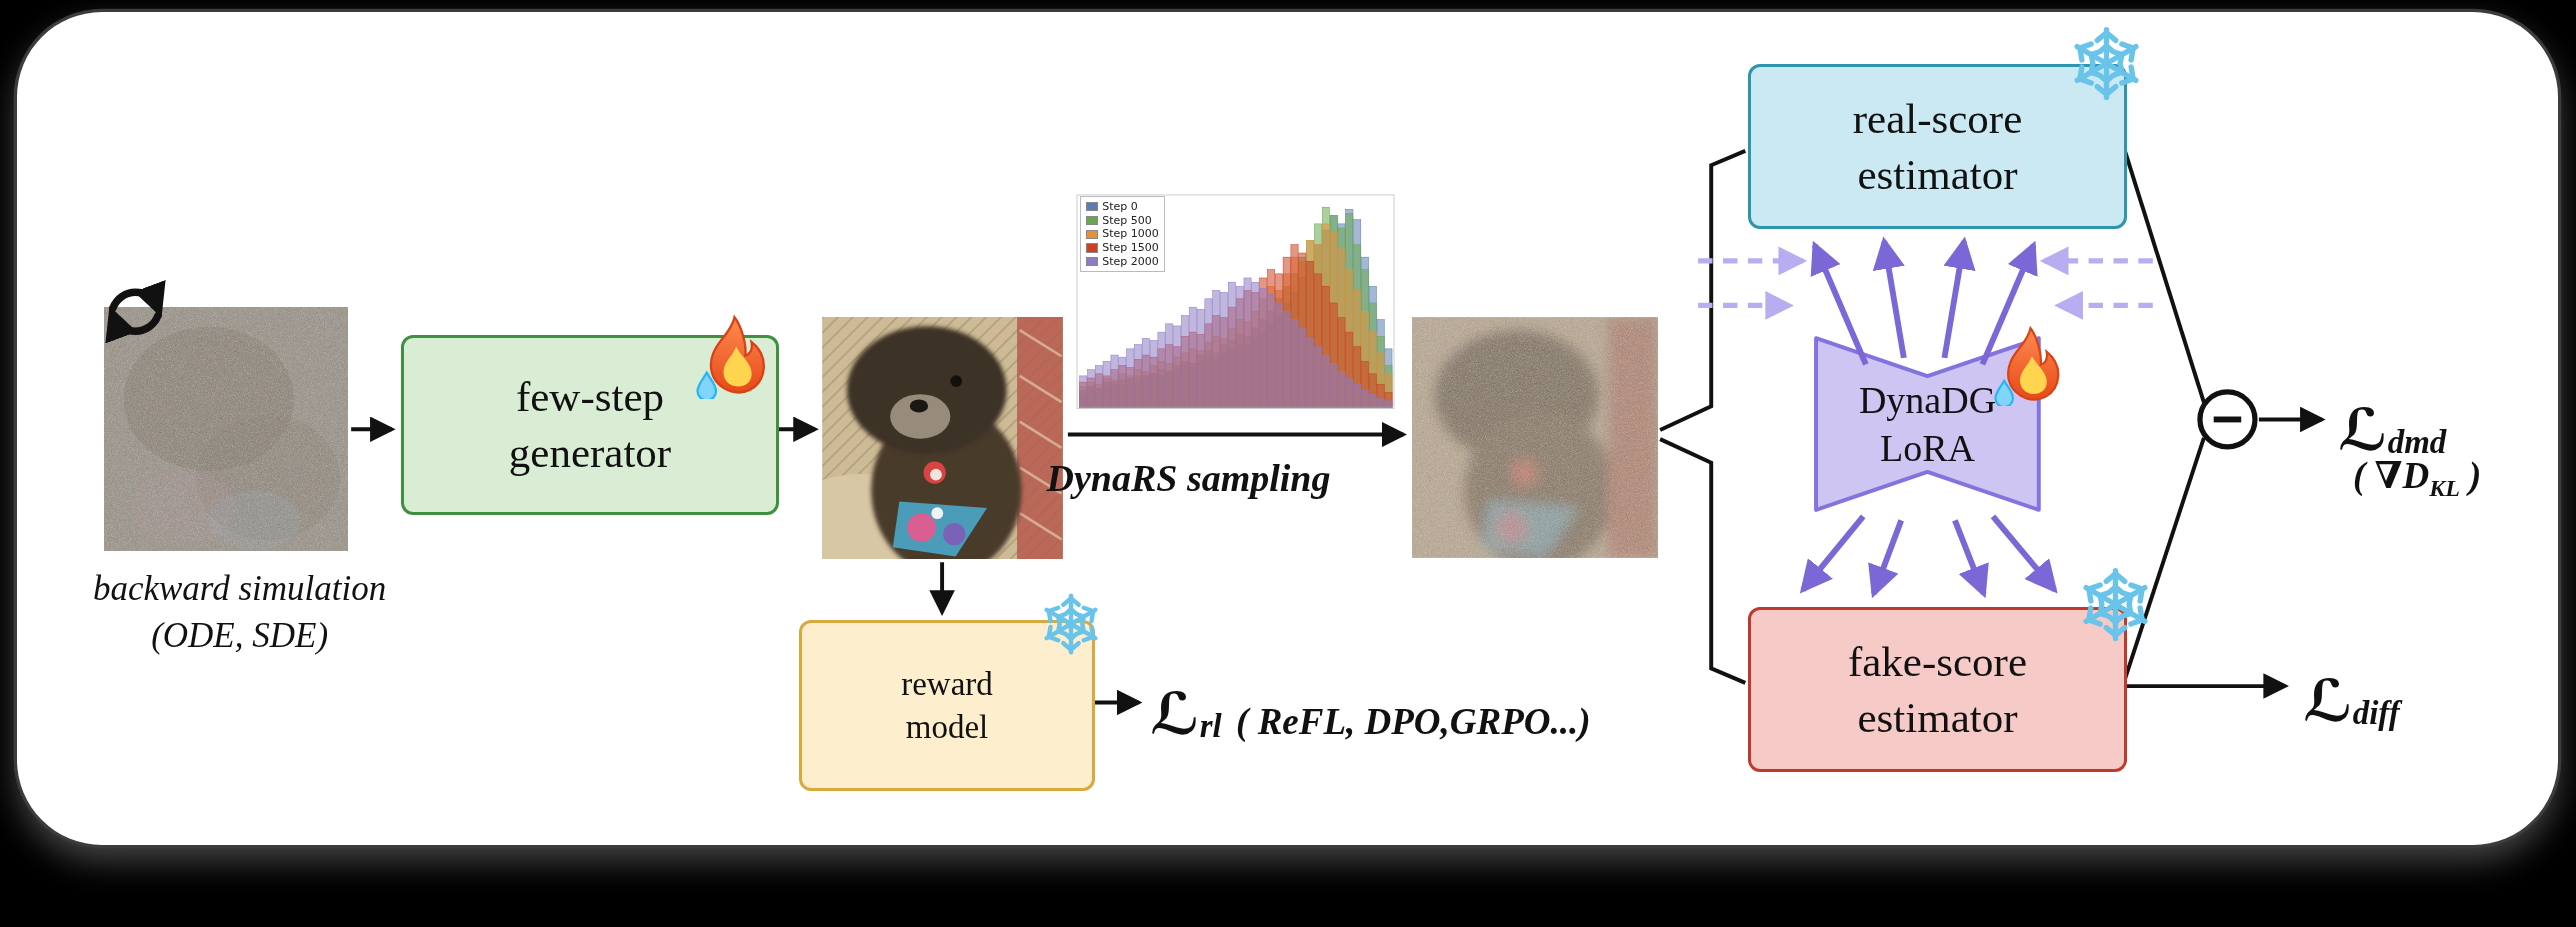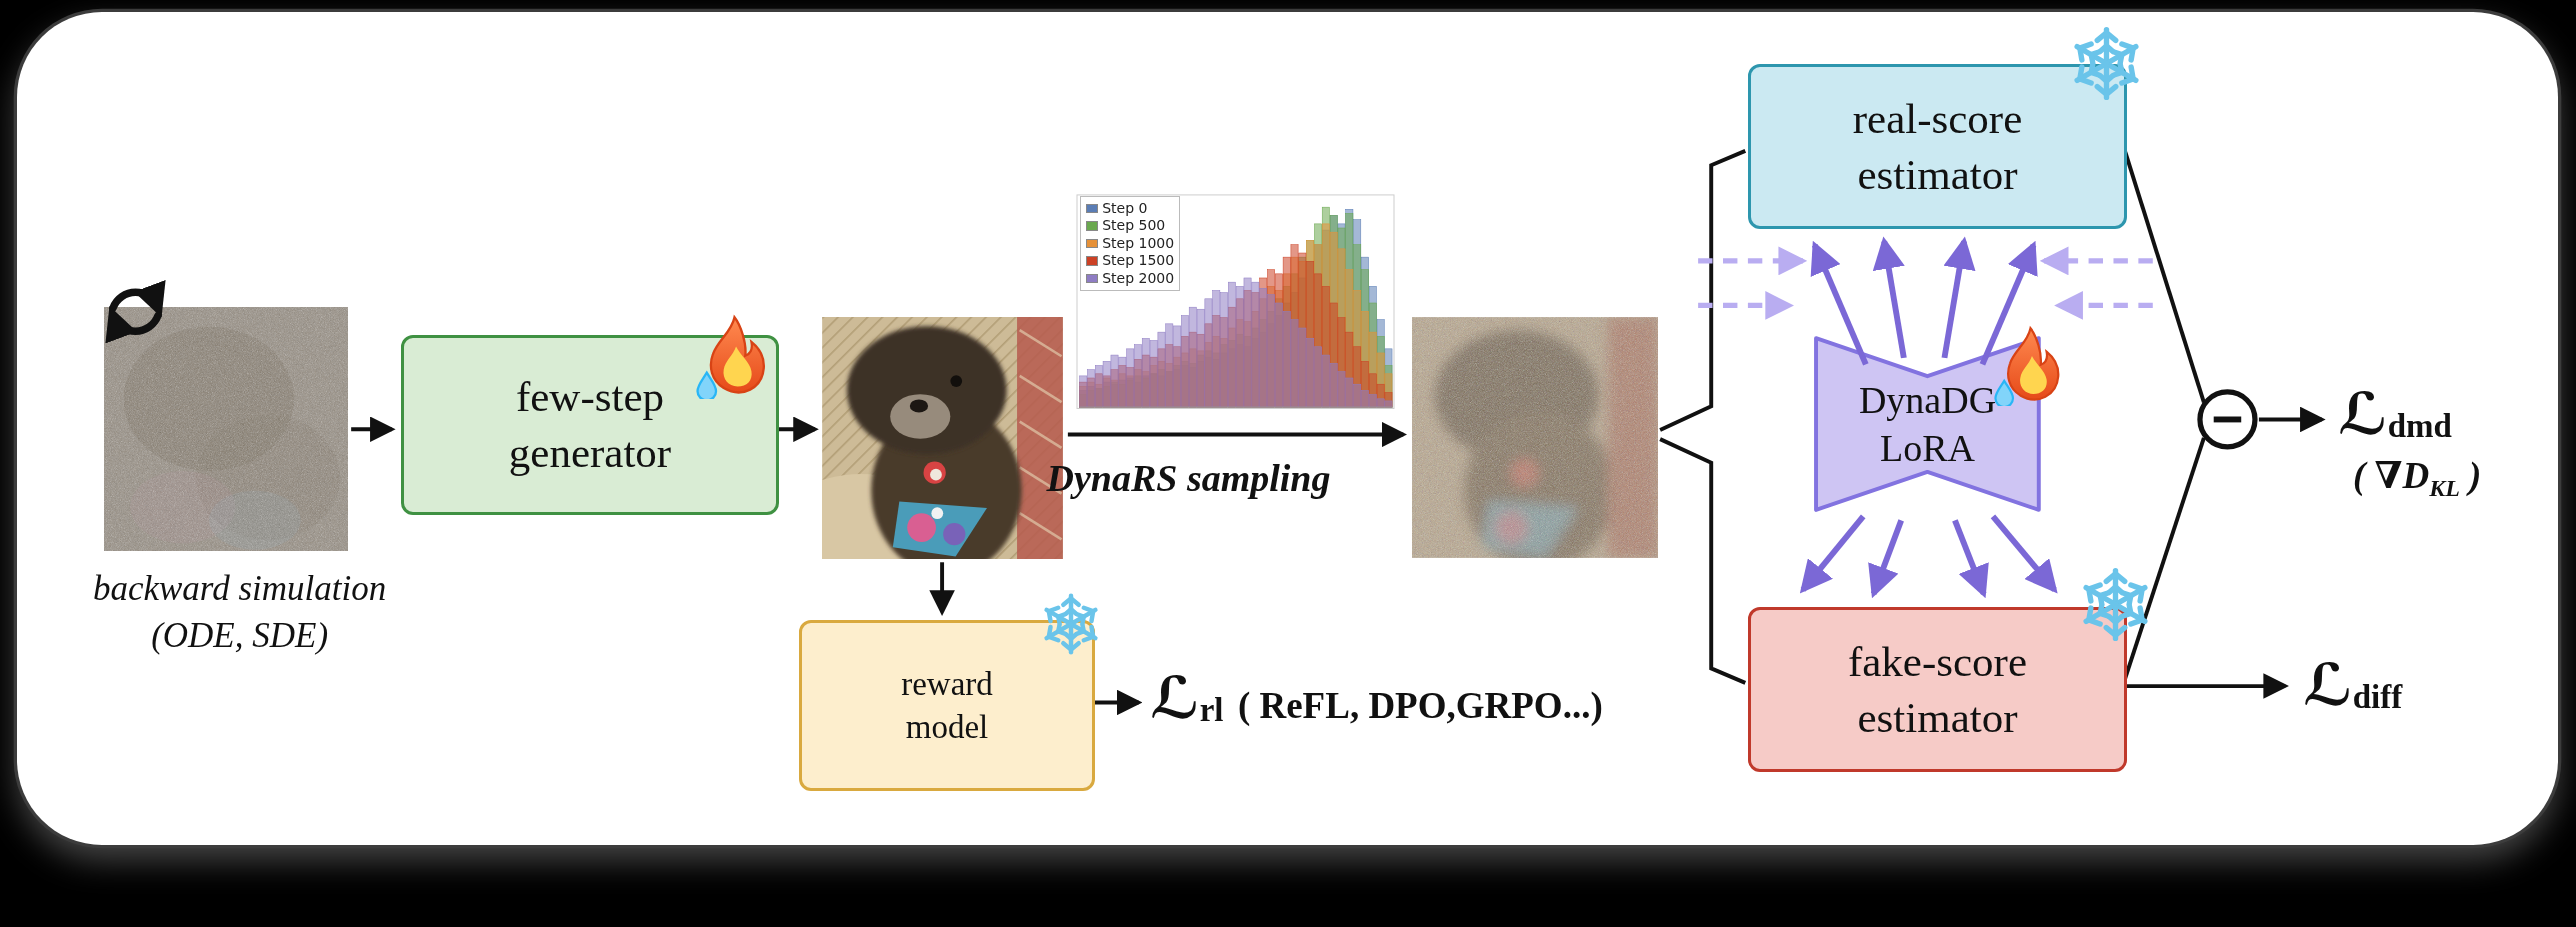--- a/index.html
+++ b/index.html
@@ -12,32 +12,32 @@
   .node{position:absolute;display:flex;flex-direction:column;align-items:center;
         justify-content:center;text-align:center;line-height:1.3;}
   .box{border-radius:12px;font-size:43px;}
   .green-box{background:#d9ecd4;border:3.9px solid #3f9142;align-items:center;}
   .yellow-box{background:#fdeecd;border:3.9px solid #d9a93f;font-size:33px;}
   .cyan-box{background:#cbe9f2;border:3.9px solid #2d96ae;}
   .red-box{background:#f6cbc7;border:3.9px solid #c0392b;}
   .lora-label{font-size:38px;line-height:1.25;}
   .caption{position:absolute;font-style:italic;font-size:35px;text-align:center;line-height:1.35;}
   .caption-bold{font-weight:bold;}
-  .loss{position:absolute;font-weight:bold;white-space:nowrap;}
+  .loss{position:absolute;font-style:italic;font-weight:bold;white-space:nowrap;margin-top:16px;}
   .loss .sym{font-size:58px;font-family:"DejaVu Sans","Liberation Serif",serif;}
   .loss sub{font-size:33px;}
   .loss .ann{font-size:37px;margin-left:14.4px;}
   .ann2{position:absolute;font-style:italic;font-weight:bold;font-size:37px;white-space:nowrap;}
   .ann2 sub{font-size:24px;}
   .icon{position:absolute;}
   .img-frame{position:absolute;overflow:hidden;}
   .hist{position:absolute;}
   #hist-legend{position:absolute;left:6.6px;top:5.2px;background:rgba(255,255,255,.88);
         border:0.7px solid #bbb;padding:2.6px 5.2px;font-family:"DejaVu Sans",sans-serif;
-        font-size:14px;line-height:1.25;color:#222;}
+        font-size:11px;line-height:1.25;color:#222;}
   .legend-row{display:flex;align-items:center;gap:3.9px;}
   .legend-swatch{display:inline-block;width:10.5px;height:7.2px;border:0.7px solid #888;}
 </style>
 </head>
 <body>
 
 <svg width="0" height="0" style="position:absolute" aria-hidden="true">
   <defs>
     <linearGradient id="fireGrad" x1="0" y1="0" x2="0" y2="1">
       <stop offset="0%" stop-color="#ff8a50"></stop>

